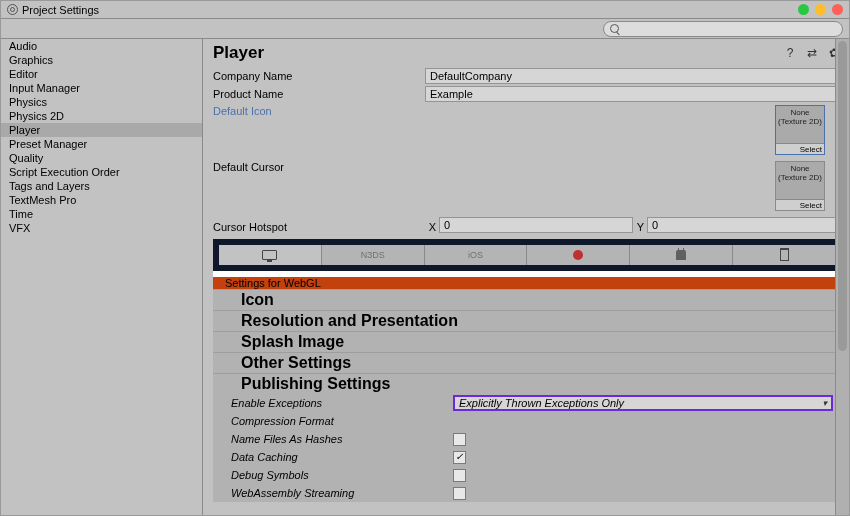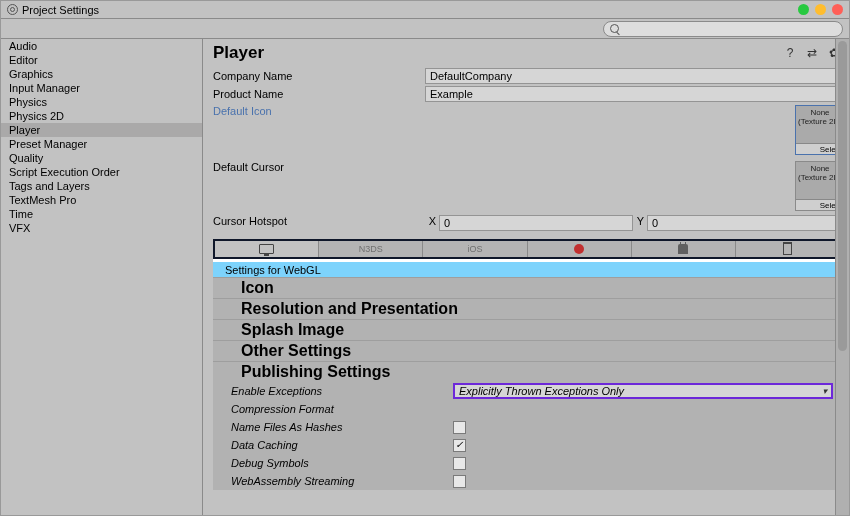--- a/index.html
+++ b/index.html
@@ -25,42 +25,42 @@
 .content { flex: 1; overflow-y: auto; overflow-x: hidden; position: relative; background: #c2c2c2; }
 .content-inner { padding: 0; }
 .header-row { display: flex; align-items: center; height: 28px; padding: 0 8px 0 10px; }
 .header-title { font-size: 17px; font-weight: bold; }
 .header-icons { margin-left: auto; display: flex; gap: 8px; align-items: center; }
 .hicon { width: 14px; height: 14px; display: inline-flex; align-items: center; justify-content: center; color: #333; font-size: 12px; }
 .field-row { display: flex; align-items: center; height: 18px; padding: 0 8px 0 10px; }
 .field-label { width: 212px; font-size: 11px; }
 .text-input { flex: 1; height: 16px; background: #d6d6d6; border: 1px solid #949494; padding: 0 4px; font: inherit; font-size: 11px; }
 .link-label { color: #4a72ad; font-size: 11px; }
-.icon-well-wrap { display: flex; padding: 2px 4px 4px 10px; justify-content: space-between; }
+.icon-well-wrap { display: flex; padding: 2px 24px 4px 10px; justify-content: space-between; }
 .icon-well { width: 50px; height: 50px; background: #aaa; border: 1.4px solid #4a72ad; display: flex; flex-direction: column; font-size: 8px; text-align: center; margin-left: auto; position: relative; }
 .icon-well.no-border { border-color: #8a8a8a; }
 .icon-well-label { padding-top: 2px; line-height: 9px; color: #222; }
 .icon-well-select { position: absolute; bottom: 0; left: 0; right: 0; height: 11px; background: #cfcfcf; border-top: 1px solid #888; font-size: 8px; display: flex; align-items: center; justify-content: flex-end; padding-right: 2px; }
-.cursor-row { display: flex; align-items: flex-start; height: 18px; padding: 0 8px 0 10px; }
+.cursor-row { display: flex; align-items: flex-end; height: 18px; padding: 0 8px 0 10px; }
 .cursor-label { width: 212px; font-size: 11px; }
 .xy-label { width: 14px; text-align: right; padding-right: 3px; font-size: 11px; }
 .xy-input { flex: 1; height: 16px; background: #d6d6d6; border: 1px solid #949494; padding: 0 4px; font: inherit; font-size: 11px; }
-.platform-tabs { display: flex; height: 20px; margin: 6px 8px 0 10px; border: 2px solid #0f172a; background: #b4b4b4; }
+.platform-tabs { display: flex; height: 32px; margin: 6px 8px 0 10px; border: 6px solid #0f172a; background: #b4b4b4; }
 .ptab { flex: 1; display: flex; align-items: center; justify-content: center; border-right: 1px solid #8a8a8a; font-size: 9px; color: #707070; }
 .ptab:last-child { border-right: none; }
 .ptab.active { background: #c2c2c2; color: #333; }
 .monitor-icon { width: 15px; height: 10px; border: 1px solid #444; border-radius: 1px; position: relative; }
 .monitor-icon::after { content:''; position:absolute; bottom:-3px; left:4px; width:5px; height:2px; background:#444; }
 .bug-icon { width: 10px; height: 10px; border-radius: 50%; background: #c13030; position: relative; }
 .android-icon { width: 10px; height: 10px; background: #606060; border-radius: 2px 2px 0 0; position: relative; }
 .android-icon::before,.android-icon::after { content:''; position:absolute; top:-2px; width:1px; height:2px; background:#606060; }
 .android-icon::before{left:2px;} .android-icon::after{right:2px;}
 .trash-icon { width:9px; height:11px; border:1px solid #444; border-top:none; position:relative; }
 .trash-icon::before { content:''; position:absolute; top:-2px; left:-1px; right:-1px; height:2px; background:#444; }
-.section-title { height: 18px; display: flex; align-items: center; padding: 0 8px 0 12px; font-size: 11px; background: #7dd3fc; border-top: 3px solid #ffffff; }
+.section-title { height: 18px; display: flex; align-items: center; padding: 0 8px 0 12px; font-size: 11px; background: #c2410c; border-top: 6px solid #ffffff; }
 .subsection { background: #b2b2b2; }
 .sub-row { height: 21px; display: flex; align-items: center; padding: 0 8px 0 28px; font-weight: bold; font-size: 16px; border-top: 1px solid #9e9e9e; }
 .pub-field { height: 18px; display: flex; align-items: center; padding: 0 8px 0 18px; background: #b2b2b2; font-style: italic; }
 .pub-label { width: 222px; font-size: 11px; }
 .dropdown { flex: 1; height: 16px; background: #d6d6d6; border: 2px solid #6d28d9; display: flex; align-items: center; padding: 0 4px; font-size: 11px; position: relative; }
 .dropdown::after { content:'▾'; position:absolute; right:4px; font-size:9px; color:#333; }
 .checkbox { width: 13px; height: 13px; background: #e8e8e8; border: 1px solid #7a7a7a; display: inline-flex; align-items: center; justify-content: center; font-size: 10px; line-height: 1; }
 .sb-vert { position: absolute; right: 0; top: 0; bottom: 0; width: 14px; background: #b0b0b0; border-left: 1px solid #8a8a8a; }
 .sb-thumb { position: absolute; left: 2px; right: 2px; top: 2px; height: 310px; background: #9a9a9a; border-radius: 5px; }
 </style>
@@ -81,22 +81,22 @@
   <div class="searchbar-row">
     <div class="searchbox">
       <span class="mag"></span>
       <span></span>
     </div>
   </div>
 
   <div class="main">
     <div class="sidebar" id="sidebar">
         <div class="sidebar-item">Audio</div>
+        <div class="sidebar-item">Graphics</div>
         <div class="sidebar-item">Editor</div>
-        <div class="sidebar-item">Graphics</div>
         <div class="sidebar-item">Input Manager</div>
         <div class="sidebar-item">Physics</div>
         <div class="sidebar-item">Physics 2D</div>
         <div class="sidebar-item selected">Player</div>
         <div class="sidebar-item">Preset Manager</div>
         <div class="sidebar-item">Quality</div>
         <div class="sidebar-item">Script Execution Order</div>
         <div class="sidebar-item">Tags and Layers</div>
         <div class="sidebar-item">TextMesh Pro</div>
         <div class="sidebar-item">Time</div>

